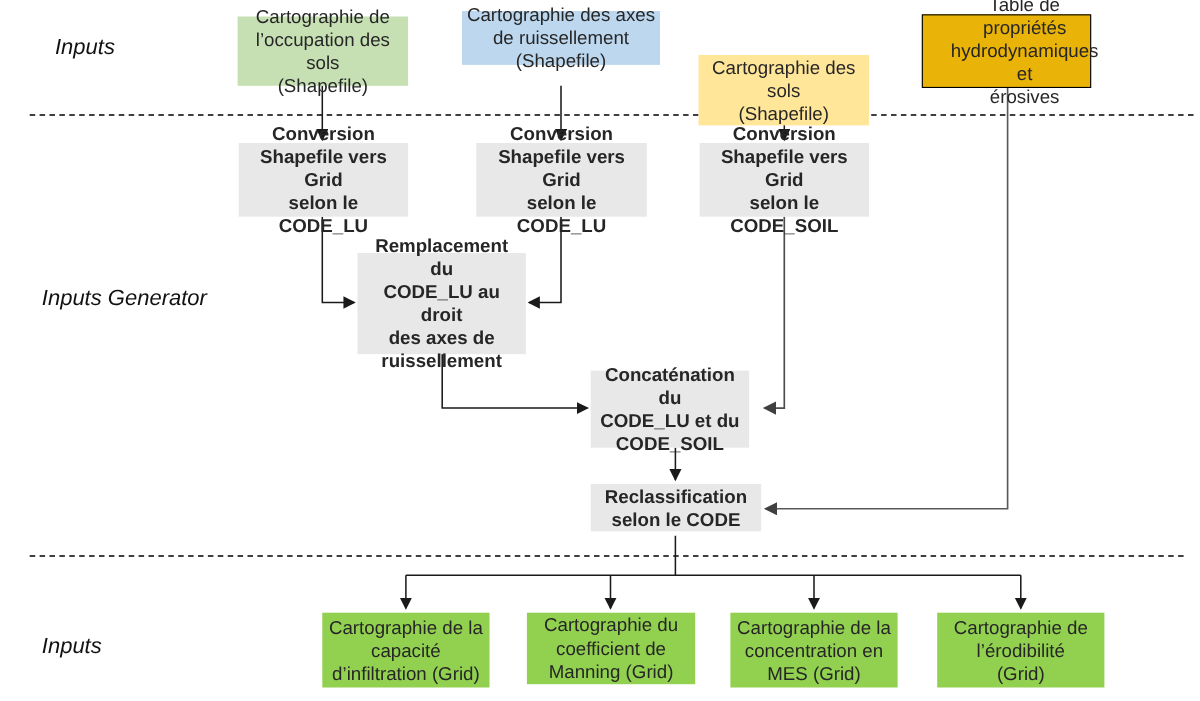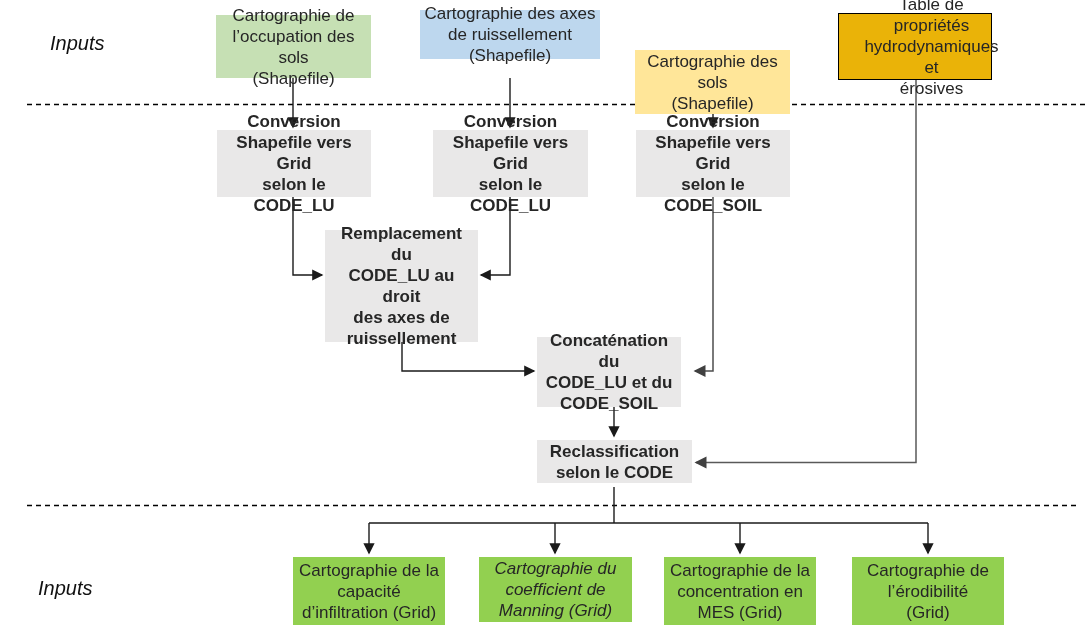--- a/index.html
+++ b/index.html
@@ -43,20 +43,21 @@
     width:1091px;height:637px;
     pointer-events:none;
   }
 </style>
 </head>
 <body>
 
 <div class="canvas">
 
   <div class="section-label" style="left:50px;top:32px;">Inputs</div>
+  <div class="section-label" style="left:38px;top:260px;">Inputs Generator</div>
   <div class="section-label" style="left:38px;top:577px;">Inputs</div>
 
   <svg class="wires" viewBox="0 0 1091 637">
     <defs>
       <marker id="ah-black" markerWidth="9" markerHeight="9" refX="7" refY="4" orient="auto">
         <path d="M0,0 L8,4 L0,8 Z" fill="#1a1a1a"></path>
       </marker>
       <marker id="ah-gray" markerWidth="9" markerHeight="9" refX="7" refY="4" orient="auto">
         <path d="M0,0 L8,4 L0,8 Z" fill="#404040"></path>
       </marker>
@@ -103,36 +104,36 @@
   <div class="node process" style="left:217px;top:130px;width:154px;height:67px;">Conversion
 Shapefile vers Grid
 selon le CODE_LU</div>
   <div class="node process" style="left:433px;top:130px;width:155px;height:67px;">Conversion
 Shapefile vers Grid
 selon le CODE_LU</div>
   <div class="node process" style="left:636px;top:130px;width:154px;height:67px;">Conversion
 Shapefile vers Grid
 selon le CODE_SOIL</div>
 
-  <div class="node process" style="left:325px;top:230px;width:153px;height:112px;">Remplacement du
+  <div class="node process" style="left:325px;top:230px;width:153px;height:92px;">Remplacement du
 CODE_LU au droit
 des axes de
 ruissellement</div>
 
   <div class="node process" style="left:537px;top:337px;width:144px;height:70px;">Concaténation du
 CODE_LU et du
 CODE_SOIL</div>
 
   <div class="node process" style="left:537px;top:440px;width:155px;height:43px;">Reclassification
 selon le CODE</div>
 
   <div class="node" style="left: 293px; top: 557px; width: 152px; height: 68px; background: rgb(146, 208, 80);">Cartographie de la
 capacité
 d’infiltration (Grid)</div>
-  <div class="node" style="left: 479px; top: 557px; width: 153px; height: 65px; background: rgb(146, 208, 80); font-style: italic;">Cartographie du
+  <div class="node" style="left: 479px; top: 557px; width: 153px; height: 65px; background: rgb(146, 208, 80);">Cartographie du
 coefficient de
 Manning (Grid)</div>
   <div class="node" style="left: 664px; top: 557px; width: 152px; height: 68px; background: rgb(146, 208, 80);">Cartographie de la
 concentration en
 MES (Grid)</div>
   <div class="node" style="left: 852px; top: 557px; width: 152px; height: 68px; background: rgb(146, 208, 80);">Cartographie de
 l’érodibilité
 (Grid)</div>
 
 </div>

